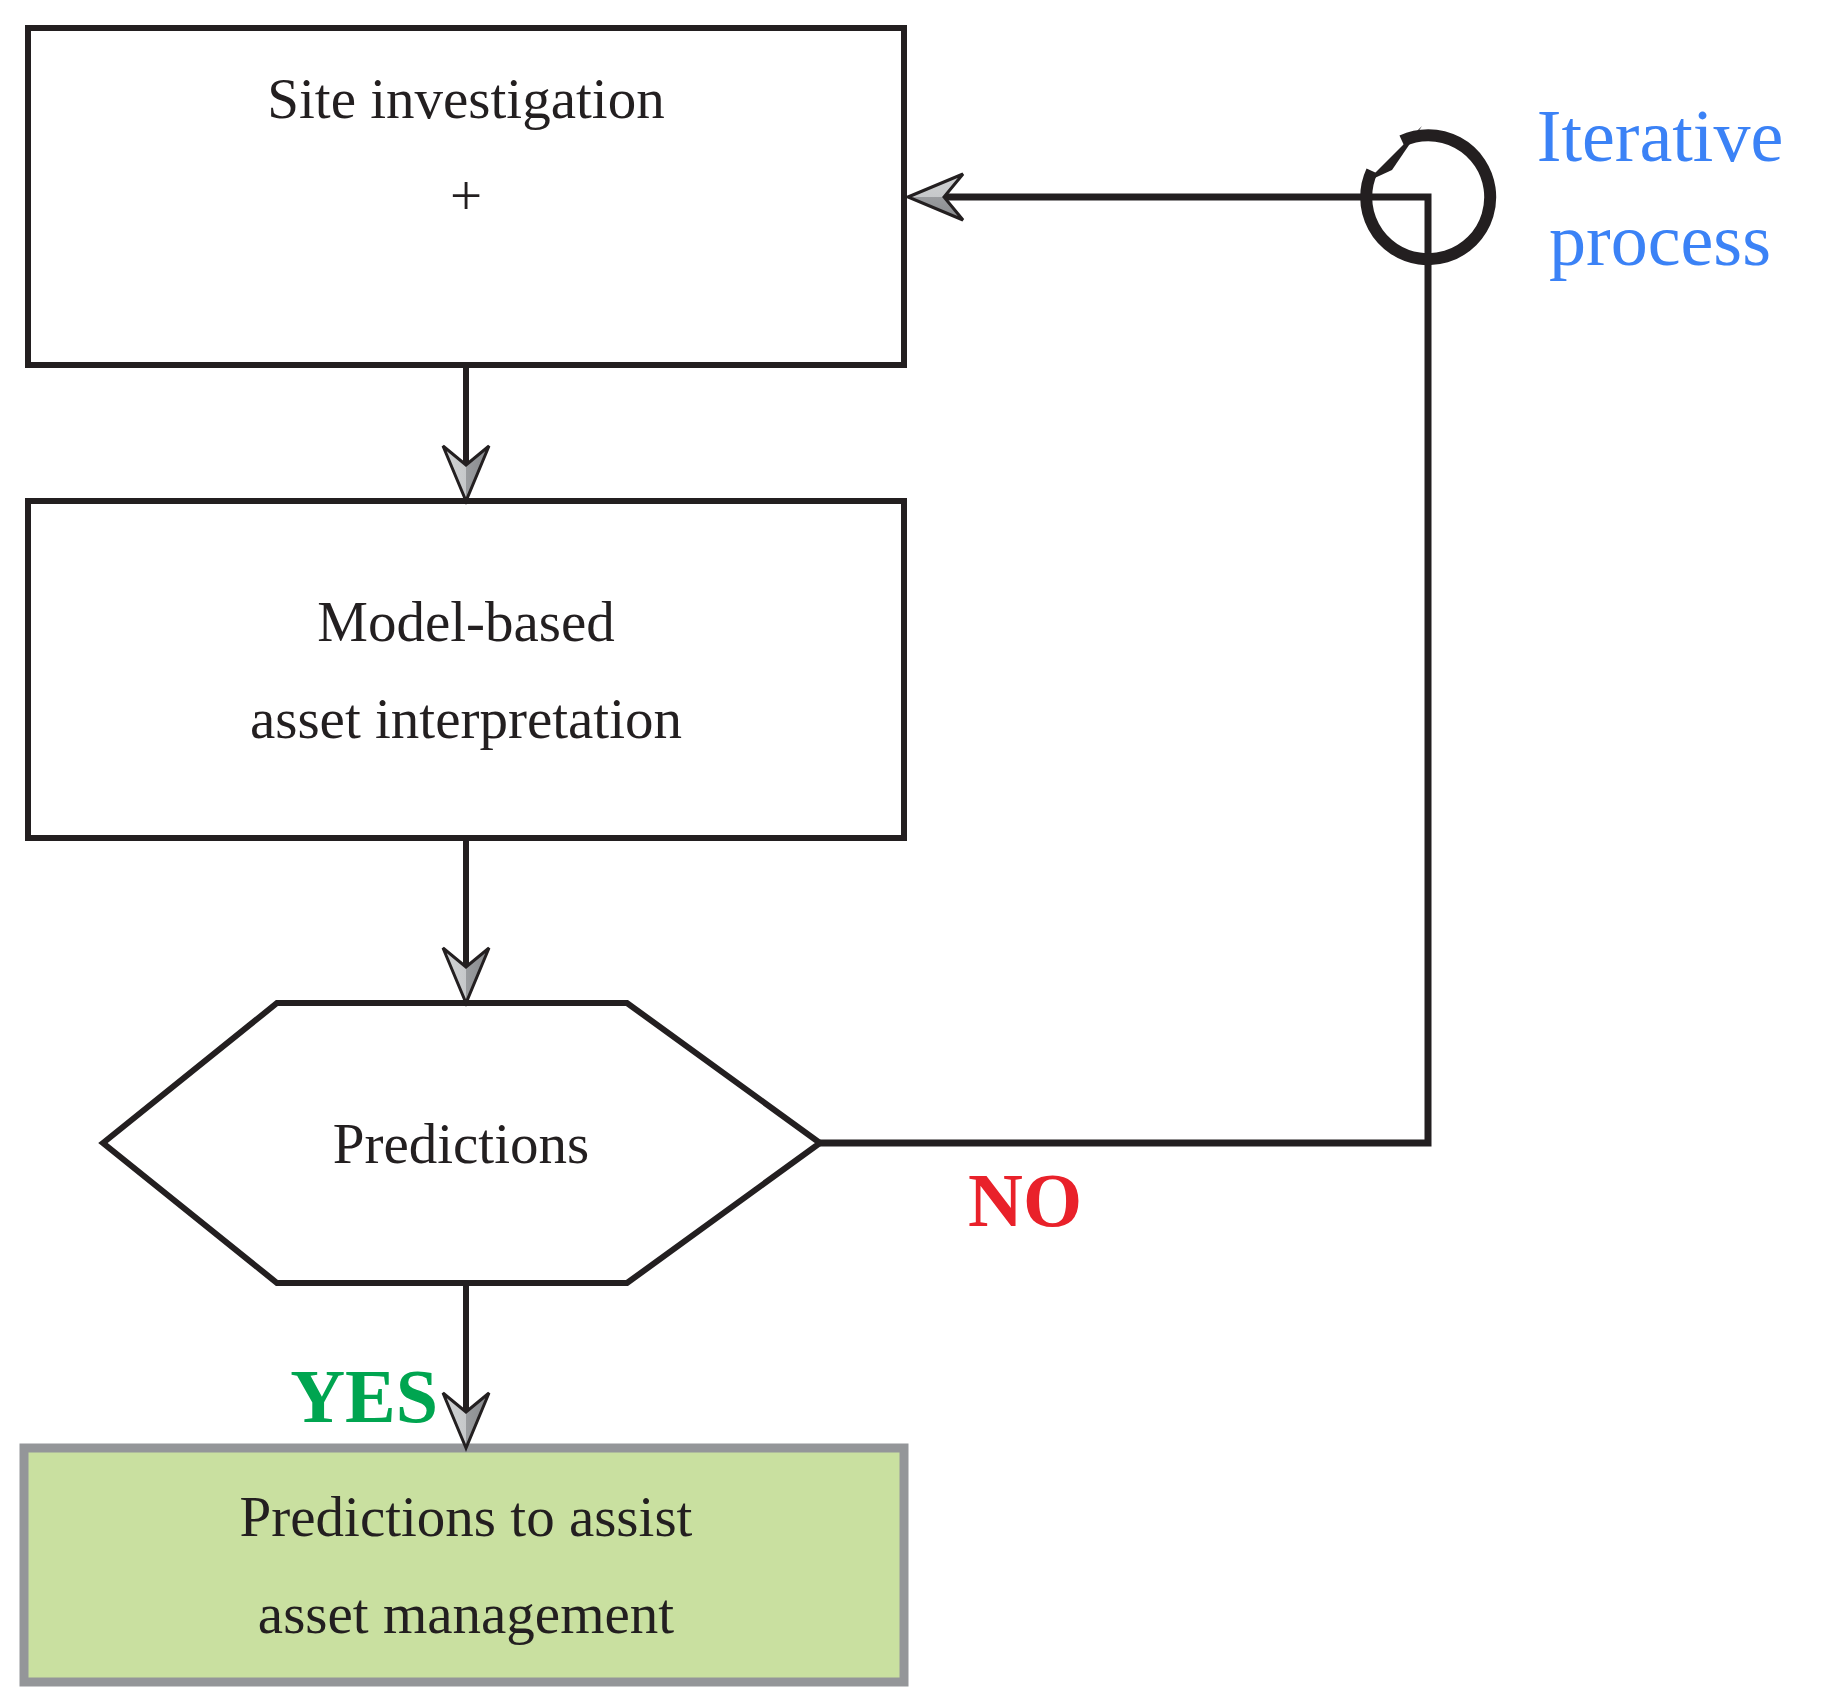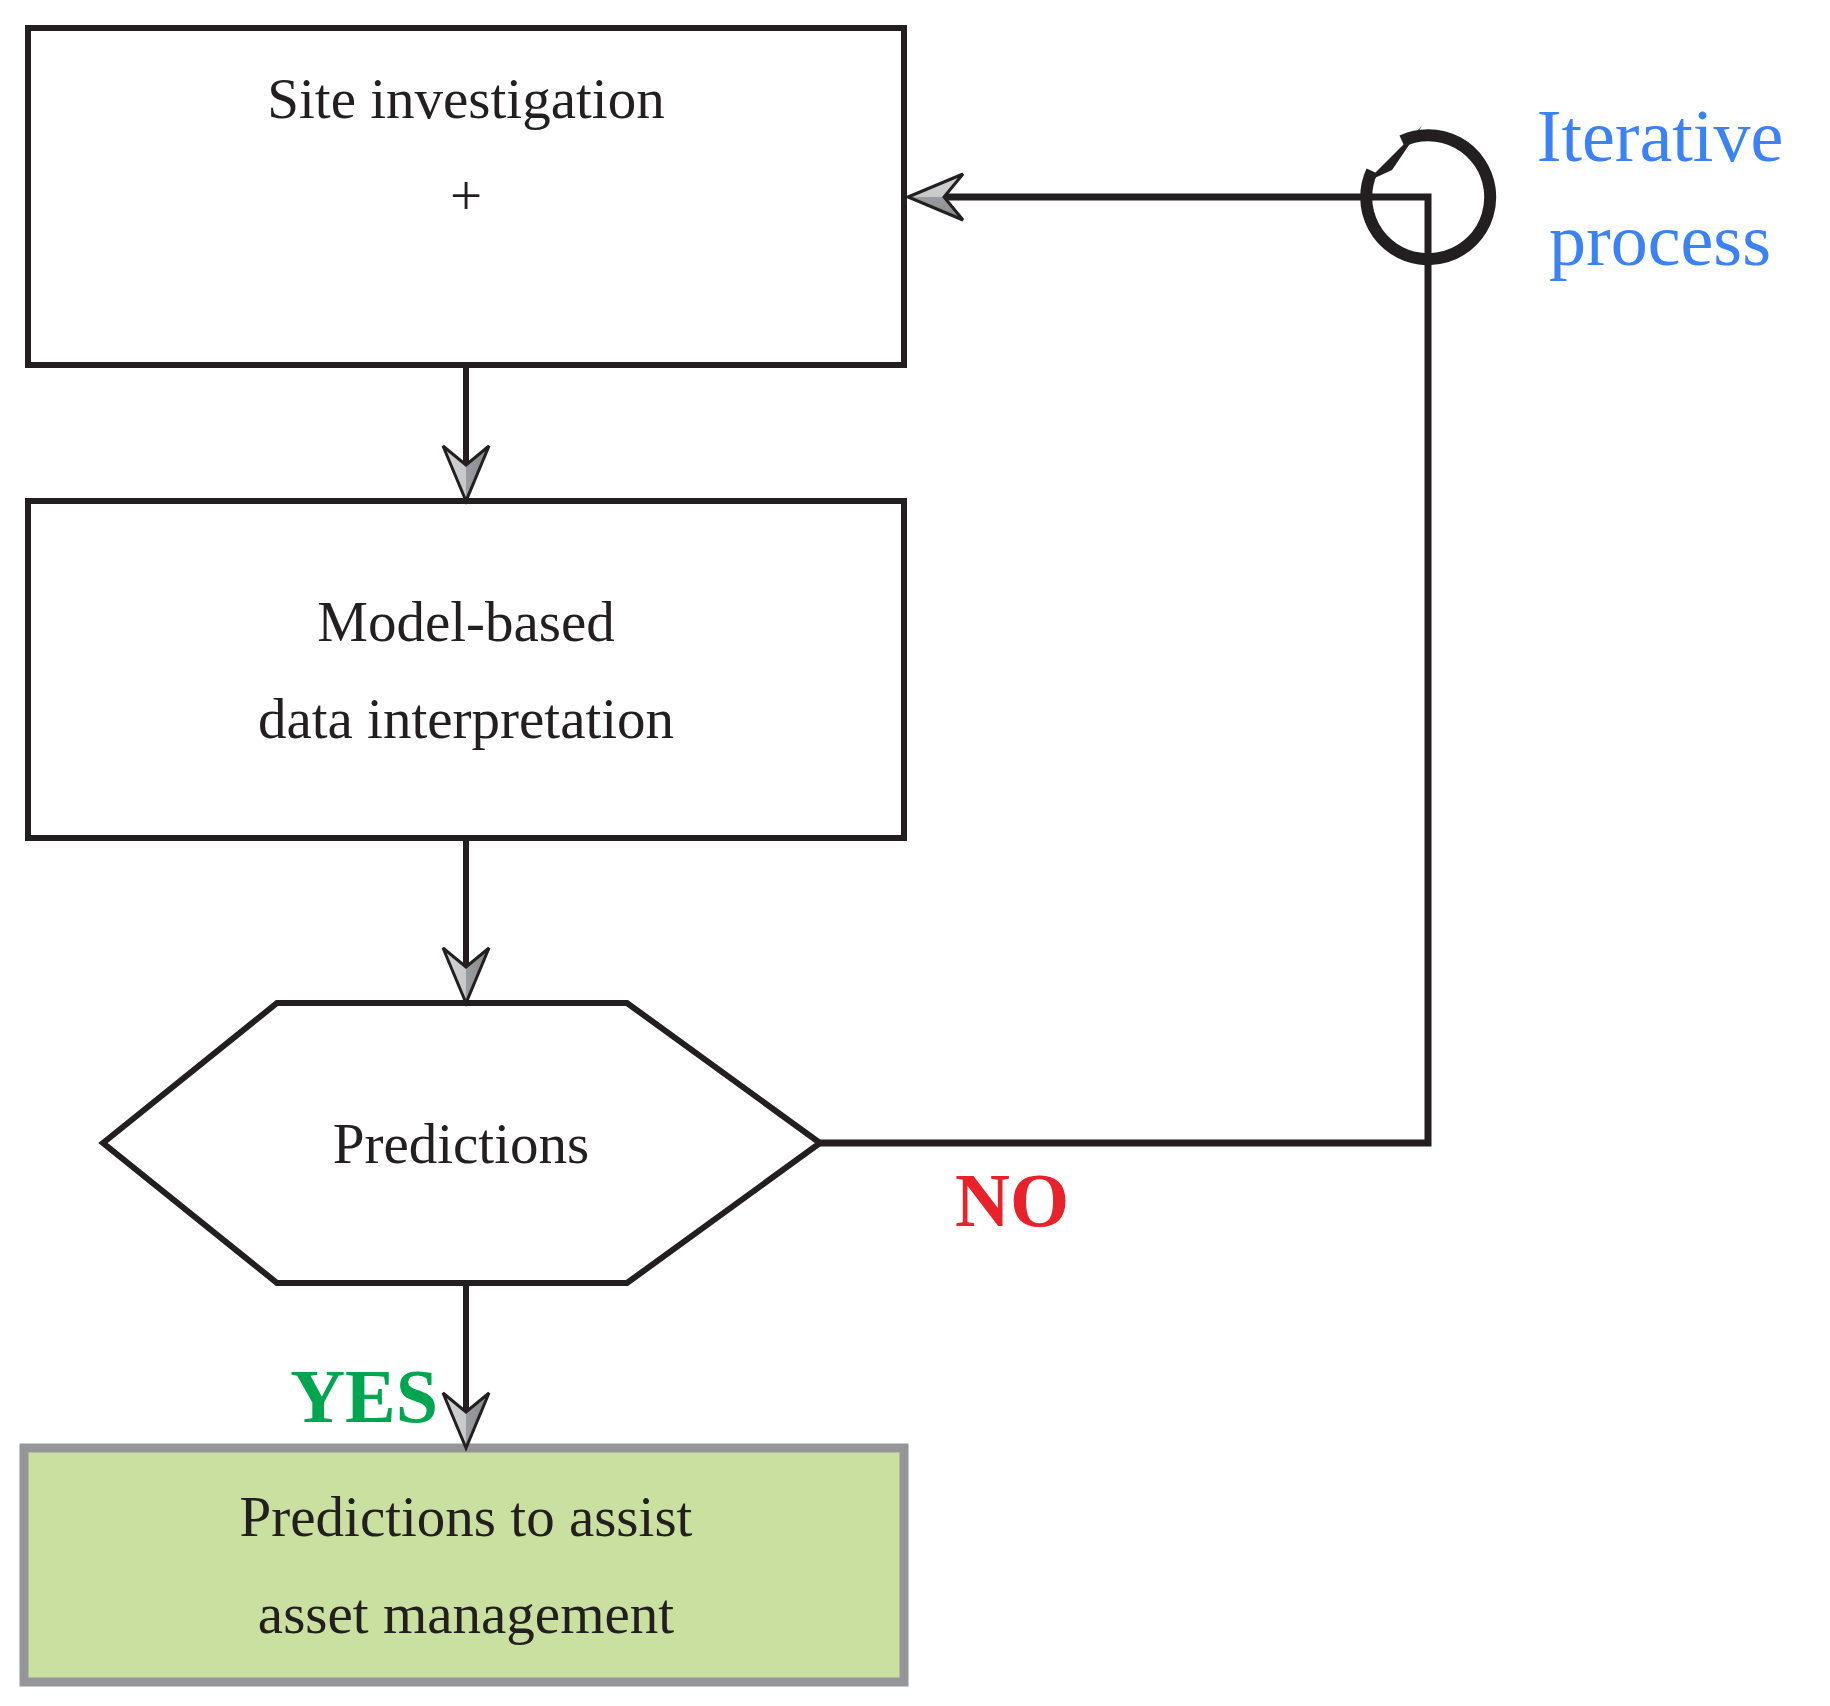--- a/index.html
+++ b/index.html
@@ -22,21 +22,21 @@
     white-space:nowrap;
   }
   .lbl{
     position:absolute;
     font-weight:bold;
     font-size:76px;
     line-height:80px;
     white-space:nowrap;
   }
   .yes{color:var(--yes-green,#00a550); text-align:right;}
-  .no{color:var(--no-red,#e9212a); }
+  .no{color:var(--no-red,#e9212a); text-align:center;}
   .iter{
     position:absolute;
     font-size:74px;
     line-height:104px;
     text-align:center;
     color:#3b82f6;
     white-space:nowrap;
   }
   .shape-stroke{stroke:var(--line,#231f20);}
 </style>
@@ -84,21 +84,21 @@
     <polygon points="1366,182 1422,126 1392,170" fill="#231f20"></polygon>
   </svg>
 
   <div class="txt" style="left:28px; top:50px; width:876px;">
     <div>Site investigation</div>
     <div>+</div>
   </div>
 
   <div class="txt" style="left:28px; top:573px; width:876px;">
     <div>Model-based</div>
-    <div>data interpretation</div>
+    <div>asset interpretation</div>
   </div>
 
   <div class="txt" style="left:26px; top:1095px; width:870px;">Predictions</div>
 
   <div class="txt" style="left:28px; top:1468px; width:876px;">
     <div>Predictions to assist</div>
     <div>asset management</div>
   </div>
 
   <div class="lbl yes" style="left:180px; top:1356px; width:258px;">YES</div>

